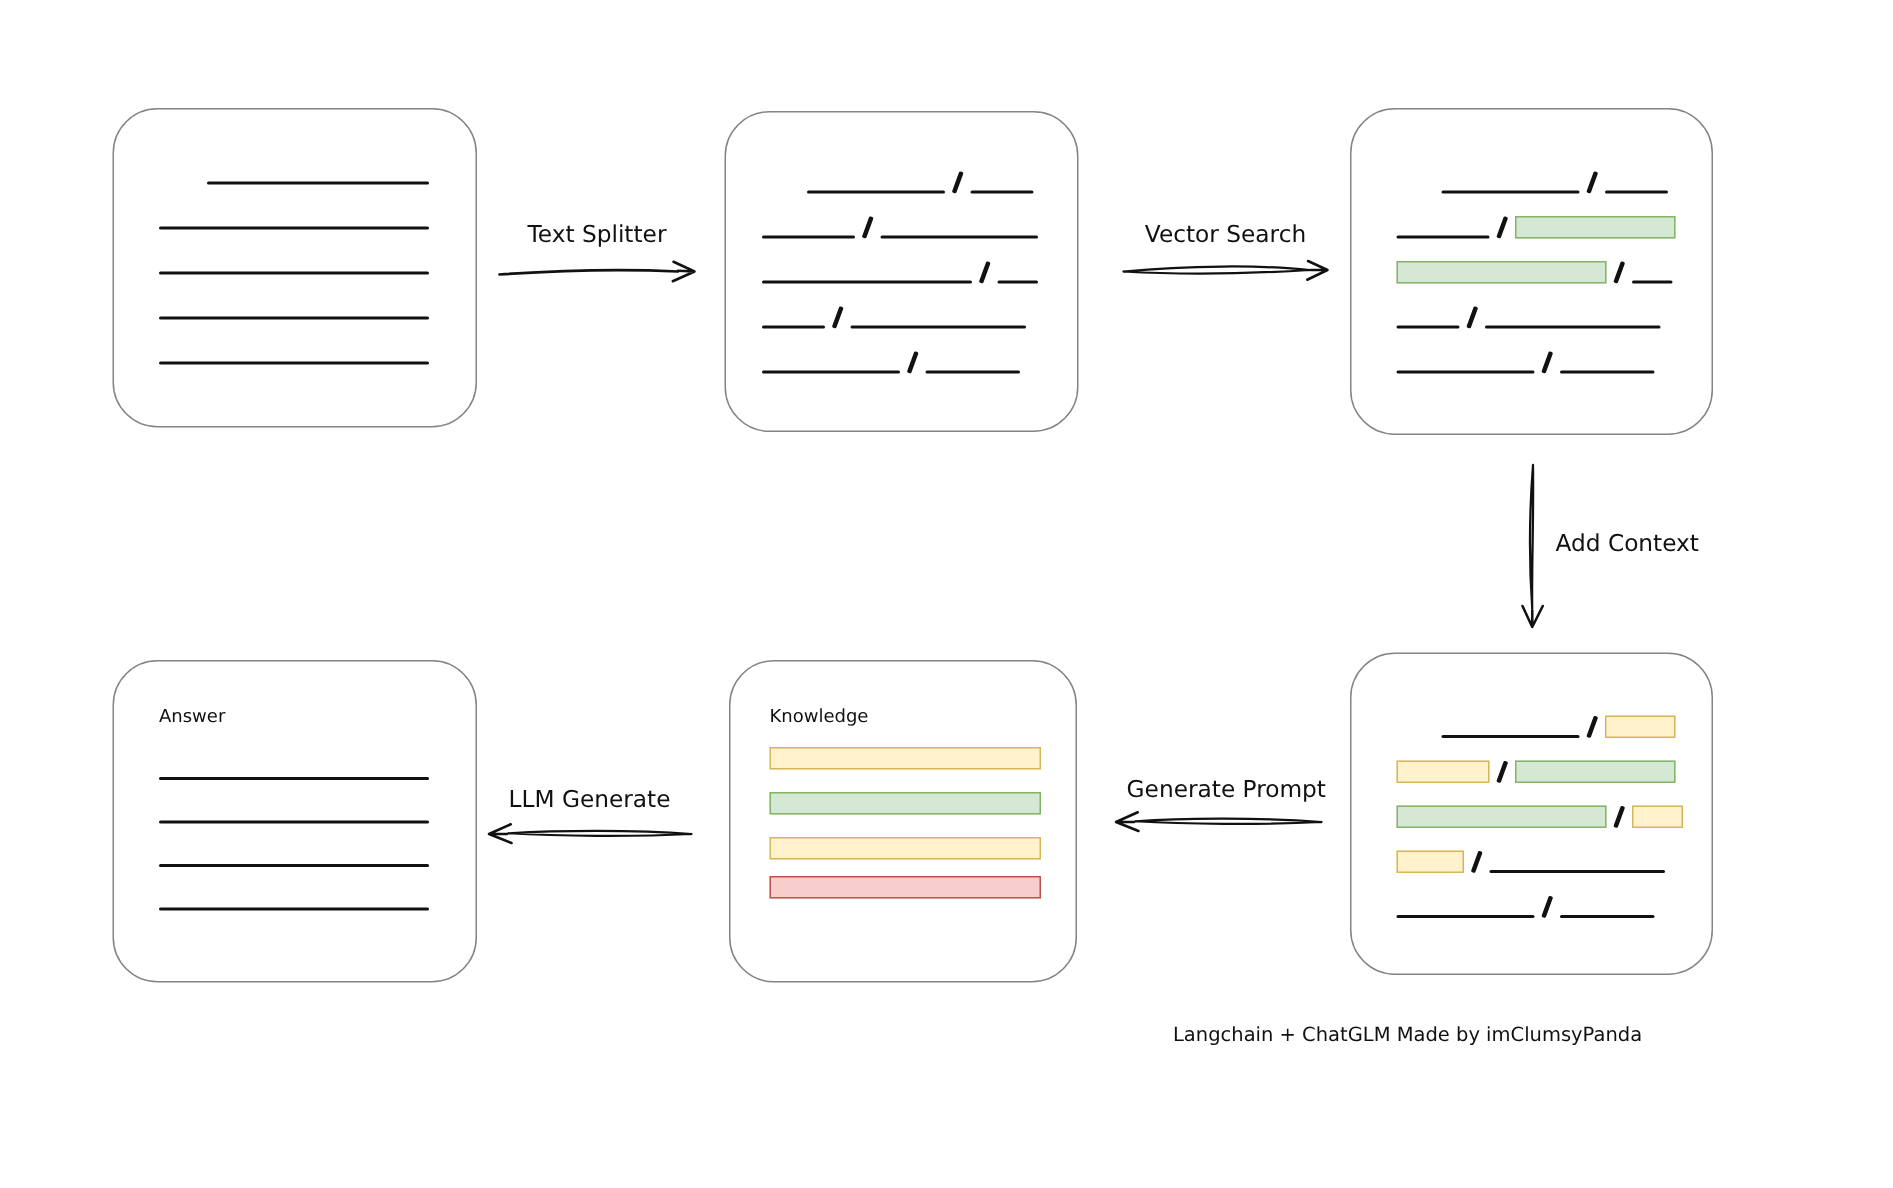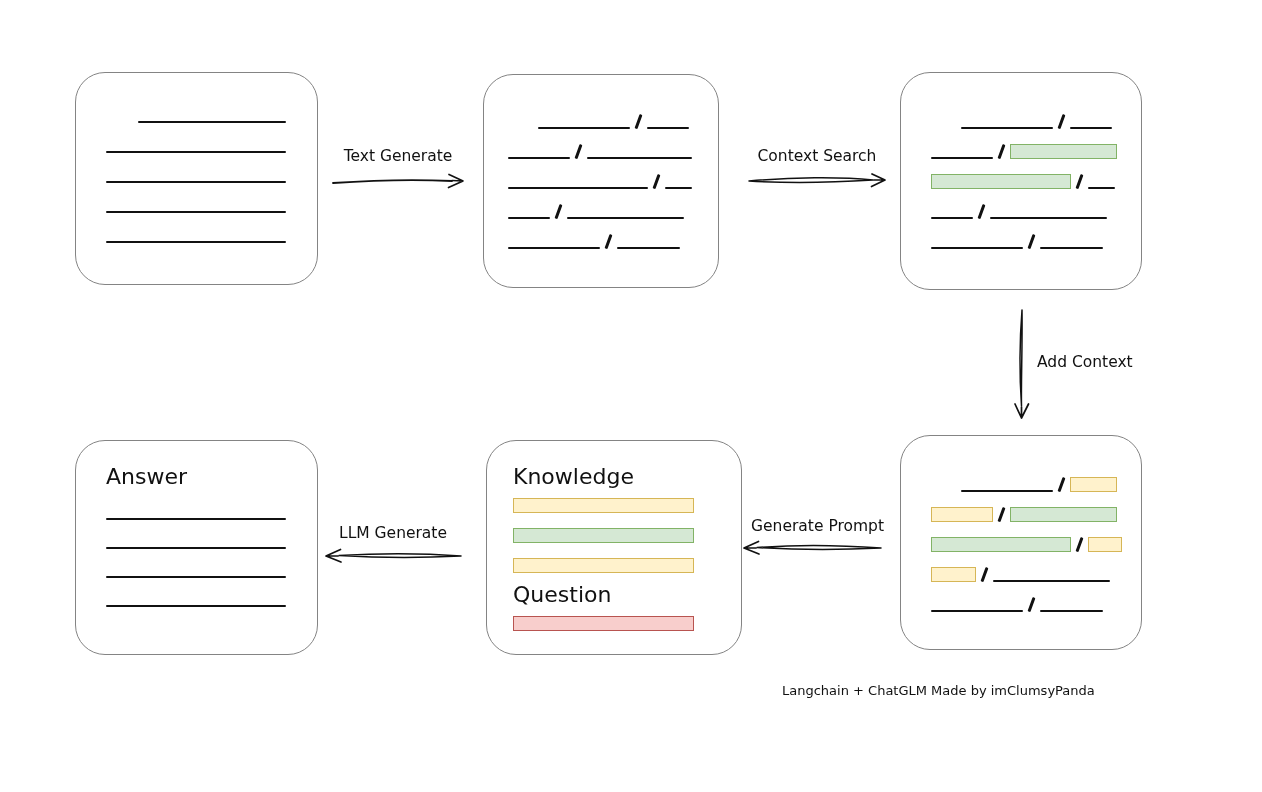--- a/index.html
+++ b/index.html
@@ -11,37 +11,37 @@
   *{margin:0;padding:0;box-sizing:border-box;}
   html,body{background:#ffffff;}
   body{font-family:"DejaVu Sans",sans-serif;color:var(--ink);}
   .canvas{position:relative;width:1262px;height:792px;background:#ffffff;overflow:hidden;}
 
   .box{position:absolute;background:#ffffff;border:1.3px solid var(--box-border);border-radius:30px;}
   #box-document{left:75px;top:72px;width:243px;height:213px;padding:34px 0 0 30px;}
   #box-chunks{left:483px;top:74px;width:236px;height:214px;padding:38px 0 0 24px;}
   #box-search{left:900px;top:72px;width:242px;height:218px;padding:40px 0 0 30px;}
   #box-context{left:900px;top:435px;width:242px;height:215px;padding:40px 0 0 30px;}
-  #box-prompt{left:486px;top:440px;width:256px;height:215px;padding:26px 0 0 26px;}
+  #box-prompt{left:486px;top:440px;width:232px;height:215px;padding:26px 0 0 26px;}
   #box-answer{left:75px;top:440px;width:243px;height:215px;padding:26px 0 0 30px;}
 
   .rows{display:flex;flex-direction:column;gap:14px;}
   .seg-row{display:flex;align-items:flex-end;height:16px;}
   .seg{display:inline-block;flex:0 0 auto;}
   .seg-line{height:2px;background:var(--ink);border-radius:1px;}
   .seg-indent{height:1px;background:transparent;}
   .seg-slash{width:2.5px;height:15px;background:var(--ink);transform:rotate(20deg);margin:0 7px;border-radius:1px;}
   .seg-green{height:15px;background:var(--green-fill);border:1.5px solid var(--green-border);}
   .seg-yellow{height:15px;background:var(--yellow-fill);border:1.5px solid var(--yellow-border);}
   .seg-red{height:15px;background:var(--red-fill);border:1.5px solid var(--red-border);}
 
   .bars{gap:13px;margin-top:9px;}
   .bars .seg-row{height:17px;}
 
-  .box-label{font-size:22px;color:var(--ink);height:20px;line-height:20px;}
+  .box-label{font-size:12px;color:var(--ink);height:20px;line-height:20px;}
   #box-prompt .q{margin-top:12px;}
   #box-answer .rows{margin-top:17px;gap:13px;}
 
   .flow-label{position:absolute;font-size:15.5px;color:var(--ink);white-space:nowrap;}
   #lbl-text-splitter{left:331px;top:147px;width:134px;text-align:center;}
   #lbl-vector-search{left:746px;top:147px;width:142px;text-align:center;}
   #lbl-add-context{left:1037px;top:353px;}
   #lbl-generate-prompt{left:740px;top:517px;width:144px;text-align:right;}
   #lbl-llm-response{left:322px;top:524px;width:142px;text-align:center;}
 
@@ -179,21 +179,20 @@
         <div class="seg-row">
           <span class="seg seg-yellow" style="width: 181px;"></span>
         </div>
         <div class="seg-row">
           <span class="seg seg-green" style="width: 181px;"></span>
         </div>
         <div class="seg-row">
           <span class="seg seg-yellow" style="width: 181px;"></span>
         </div>
       </div>
-    <div class="box-label q">Question</div>
     <div class="rows bars">
         <div class="seg-row">
           <span class="seg seg-red" style="width: 181px;"></span>
         </div>
       </div>
   </div>
 
   <div class="box" id="box-answer">
     <div class="box-label">Answer</div>
     <div class="rows">
@@ -205,22 +204,22 @@
         </div>
         <div class="seg-row">
           <span class="seg seg-line" style="width: 180px;"></span>
         </div>
         <div class="seg-row">
           <span class="seg seg-line" style="width: 180px;"></span>
         </div>
       </div>
   </div>
 
-  <div class="flow-label" id="lbl-text-splitter">Text Generate</div>
-  <div class="flow-label" id="lbl-vector-search">Context Search</div>
+  <div class="flow-label" id="lbl-text-splitter">Text Splitter</div>
+  <div class="flow-label" id="lbl-vector-search">Vector Search</div>
   <div class="flow-label" id="lbl-add-context">Add Context</div>
   <div class="flow-label" id="lbl-generate-prompt">Generate Prompt</div>
   <div class="flow-label" id="lbl-llm-response">LLM Generate</div>
 
   <svg class="arrow" id="arr-text-splitter" width="134" height="22" viewBox="0 0 134 22">
     <path d="M2,13 C45,10 90,9.5 121,11" fill="none" stroke="#111" stroke-width="1.8" stroke-linecap="round"></path>
     <path d="M118,4.5 L132,11 L117.5,17.5 M132,11 L121,10.5" fill="none" stroke="#111" stroke-width="1.7" stroke-linecap="round" stroke-linejoin="round"></path>
   </svg>
 
   <svg class="arrow" id="arr-vector-search" width="142" height="20" viewBox="0 0 142 20">

